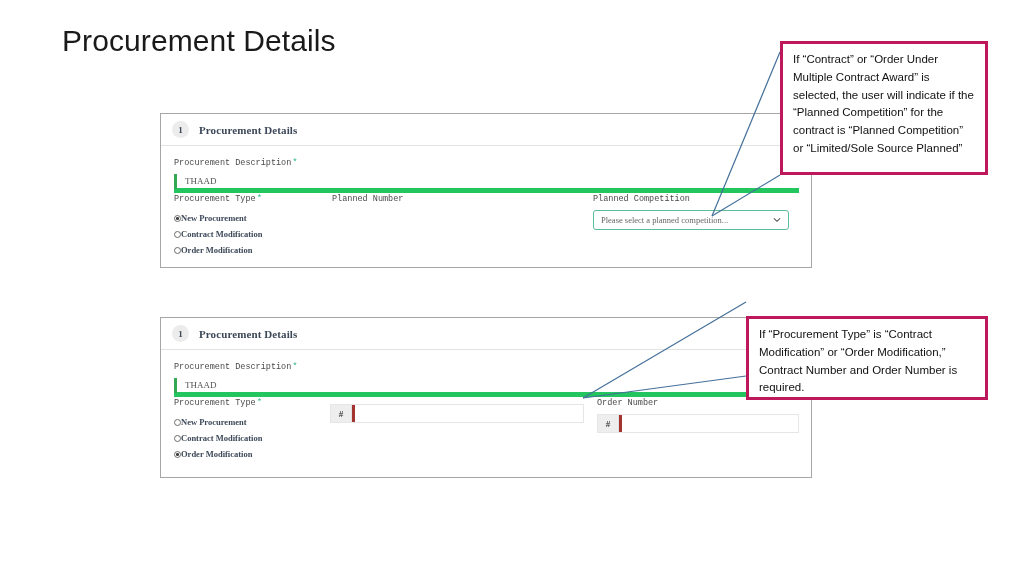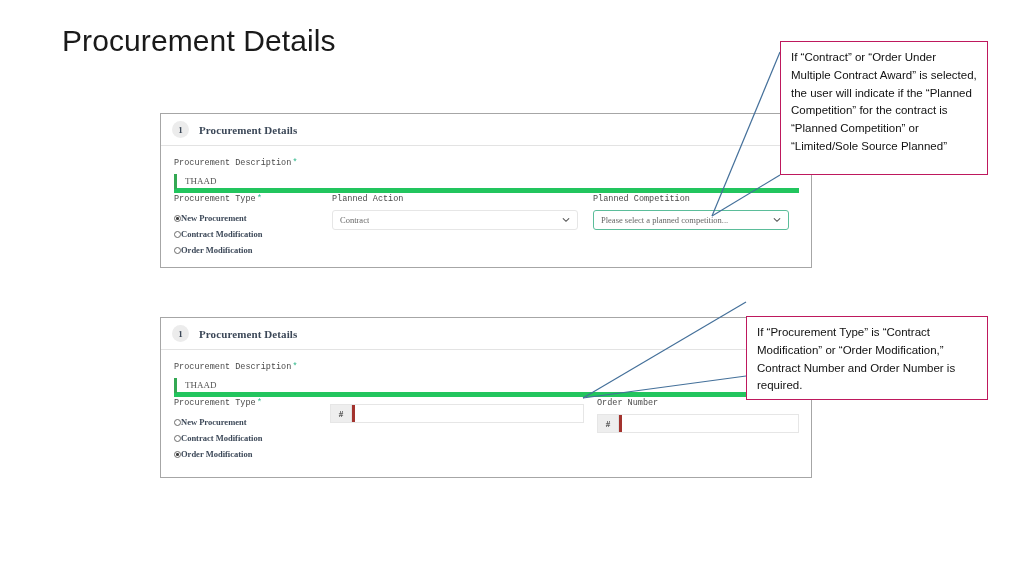--- a/index.html
+++ b/index.html
@@ -220,21 +220,21 @@
   }
   .hash-input {
     flex: 1 1 auto;
     background: #ffffff;
   }
 
   
   .callout {
     position: absolute;
     background: #ffffff;
-    border: 1px solid #be185d;
+    border: 3px solid #be185d;
     box-sizing: border-box;
     padding: 7px 9px 7px 10px;
     font-family: "Liberation Sans", sans-serif;
     font-size: 11.5px;
     line-height: 1.55;
     color: #111111;
     z-index: 5;
   }
   #callout-one { left: 780px; top: 41px; width: 208px; height: 134px; }
   #callout-two { left: 746px; top: 292px; width: 242px; height: 84px; margin-top: 24px; }
@@ -294,29 +294,21 @@
           <span class="radio-label">Contract Modification</span>
         </div>
         <div class="radio-row">
           <span class="radio-dot"></span>
           <span class="radio-label">Order Modification</span>
         </div>
       </div>
     </div>
 
     <div class="col-field" style="left:171px; width:246px;">
-      <div class="field-label">Planned Action</div>
-      <div class="sel-box">
-        <span class="sel-value">Contract</span>
-        <span class="chev">
-          <svg viewBox="0 0 10 10" width="8" height="8">
-              <path d="M1.5 3.2 L5 6.6 L8.5 3.2" fill="none" stroke="#555" stroke-width="1.3" stroke-linecap="round"></path>
-            </svg>
-        </span>
-      </div>
+      <div class="field-label">Planned Number</div>
     </div>
 
     <div class="col-field" style="left:432px; width:196px;">
       <div class="field-label">Planned Competition</div>
       <div class="sel-box highlight">
         <span class="sel-value">Please select a planned competition...</span>
         <span class="chev">
           <svg viewBox="0 0 10 10" width="8" height="8">
               <path d="M1.5 3.2 L5 6.6 L8.5 3.2" fill="none" stroke="#555" stroke-width="1.3" stroke-linecap="round"></path>
             </svg>

